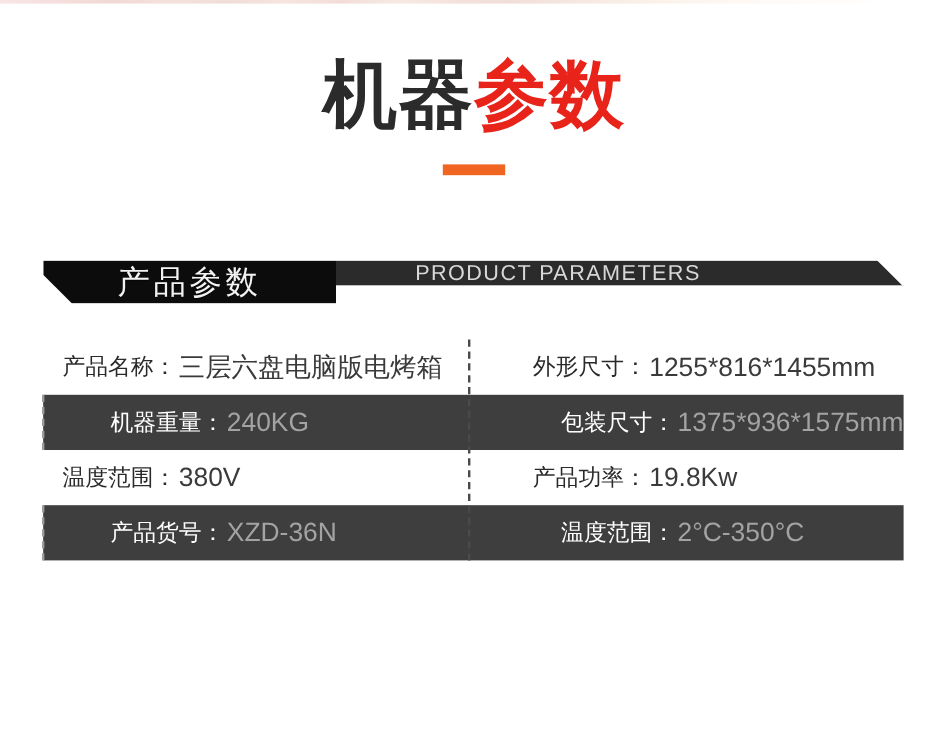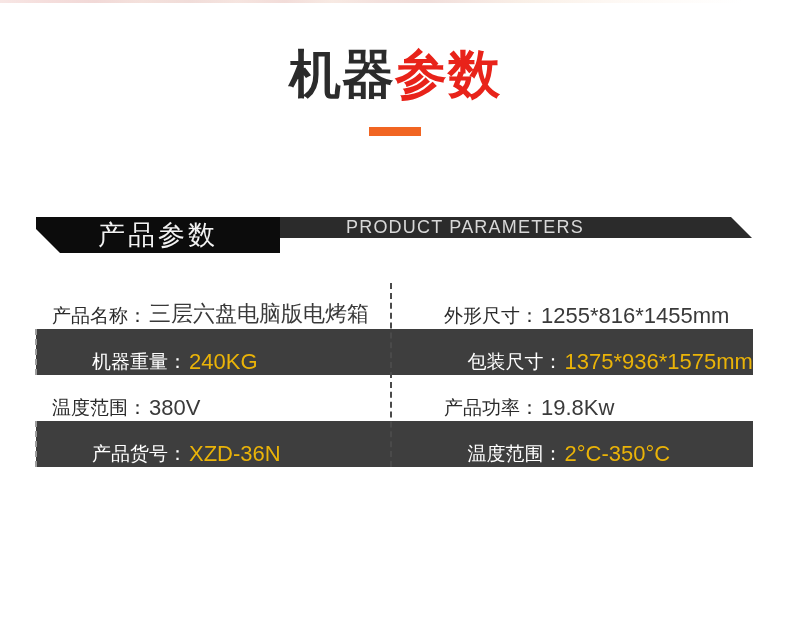--- a/index.html
+++ b/index.html
@@ -32,21 +32,21 @@
 
   
   .title-block {
     position: absolute;
     top: 48px;
     left: 0;
     width: 790px;
     text-align: center;
   }
   .title-line {
-    font-size: 52px;
+    font-size: 62px;
     font-weight: bold;
     letter-spacing: 1px;
     line-height: 1;
     white-space: nowrap;
     font-family: "DejaVu Sans", "Liberation Sans", sans-serif;
   }
   .title-dark { color: #2b2b2b; }
   .title-accent { color: #e8231a; }
   .title-rule {
     width: 52px;
@@ -110,41 +110,41 @@
   .spec-row {
     display: flex;
     height: 46px;
   }
   .spec-row.light { background: #ffffff; }
   .spec-row.dark  { background: #3e3e3e; padding-left: 40px; }
 
   .spec-cell {
     width: 354px;
     display: flex;
-    align-items: flex-end;
+    align-items: center;
     box-sizing: border-box;
   }
   .spec-cell.left  { padding-left: 16px; }
   .spec-cell.right { padding-left: 54px; }
 
   .spec-key {
     font-size: 19px;
     white-space: nowrap;
     font-family: "DejaVu Sans", "Liberation Sans", sans-serif;
   }
   .spec-val {
     font-size: 22px;
     white-space: nowrap;
     margin-left: 2px;
     font-family: "Liberation Sans", sans-serif;
   }
   .light .spec-key { color: #2a2a2a; }
   .light .spec-val { color: #3a3a3a; }
   .dark .spec-key  { color: #ffffff; }
-  .dark .spec-val  { color: #eab308; }
+  .dark .spec-val  { color: #a3a3a3; }
 
   
   .col-divider {
     position: absolute;
     left: 354px;
     top: 0;
     bottom: 0;
     width: 0;
     border-left: 2px dashed #4a4a4a;
     pointer-events: none;

